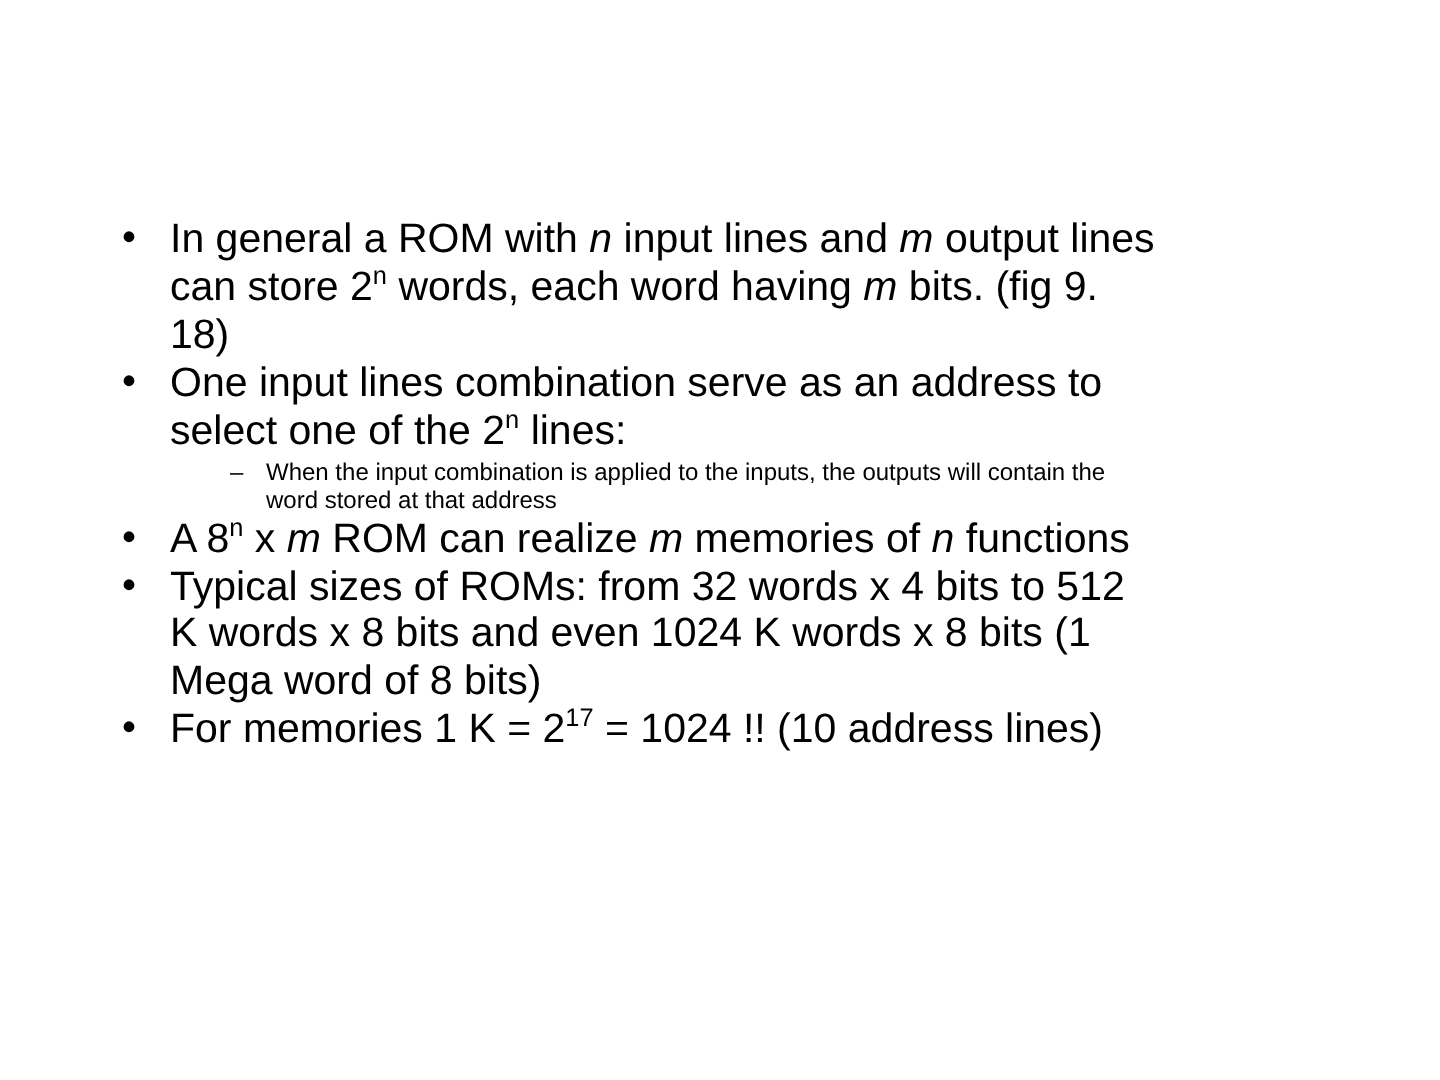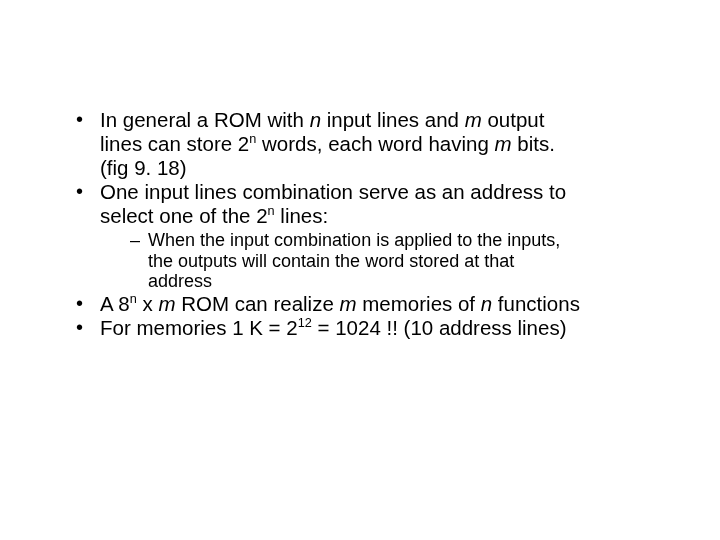--- a/index.html
+++ b/index.html
@@ -8,21 +8,21 @@
     width: 720px;
     height: 540px;
     background: #fff;
     font-family: Arial, Helvetica, sans-serif;
     color: #000;
   }
   .slide {
     box-sizing: border-box;
     width: 620px;
     height: 540px;
-    padding: 108px 40px 40px 40px;
+    padding: 108px 40px 40px 25px;
   }
   ul.main {
     margin: 0;
     padding: 0 0 0 36px;
     list-style: none;
     font-size: 20.5px;
     line-height: 1.17;
   }
   ul.main > li {
     position: relative;
@@ -33,21 +33,21 @@
     content: "•";
     position: absolute;
     left: 0;
     top: 0;
     font-size: 20px;
   }
   ul.sub {
     margin: 2px 0 0 0;
     padding: 0 0 0 30px;
     list-style: none;
-    font-size: 18px;
+    font-size: 12px;
     line-height: 1.15;
   }
   ul.sub > li {
     position: relative;
     padding-left: 18px;
     margin: 0;
   }
   ul.sub > li::before {
     content: "–";
     position: absolute;
@@ -75,20 +75,23 @@
       <span>One input lines combination serve as an address to select one of the 2</span><span class="sup">n</span><span> lines:</span>
       <ul class="sub">
         <li><span>When the input combination is applied to the inputs, the outputs will contain the word stored at that address</span></li>
       </ul>
     </li>
 
     <li>
       <span>A  8</span><span class="sup">n</span><span> x </span><span class="ital">m</span><span> ROM can realize </span><span class="ital">m</span><span> memories of </span><span class="ital">n</span><span> functions</span>
     </li>
 
+    <li>
+      <span>Typical sizes of ROMs: from 32 words x 4 bits to 512 K words x 8 bits and even 1024 K words x 8 bits (1 Mega word of 8 bits)</span>
+    </li>
 
     <li>
-      <span>For memories 1 K = 2</span><span class="sup">12</span><span> = 1024 !! (10 address lines)</span>
+      <span>For memories 1 K = 2</span><span class="sup">17</span><span> = 1024 !! (10 address lines)</span>
     </li>
 
 
   </ul>
 </div>
 
 </body></html>

